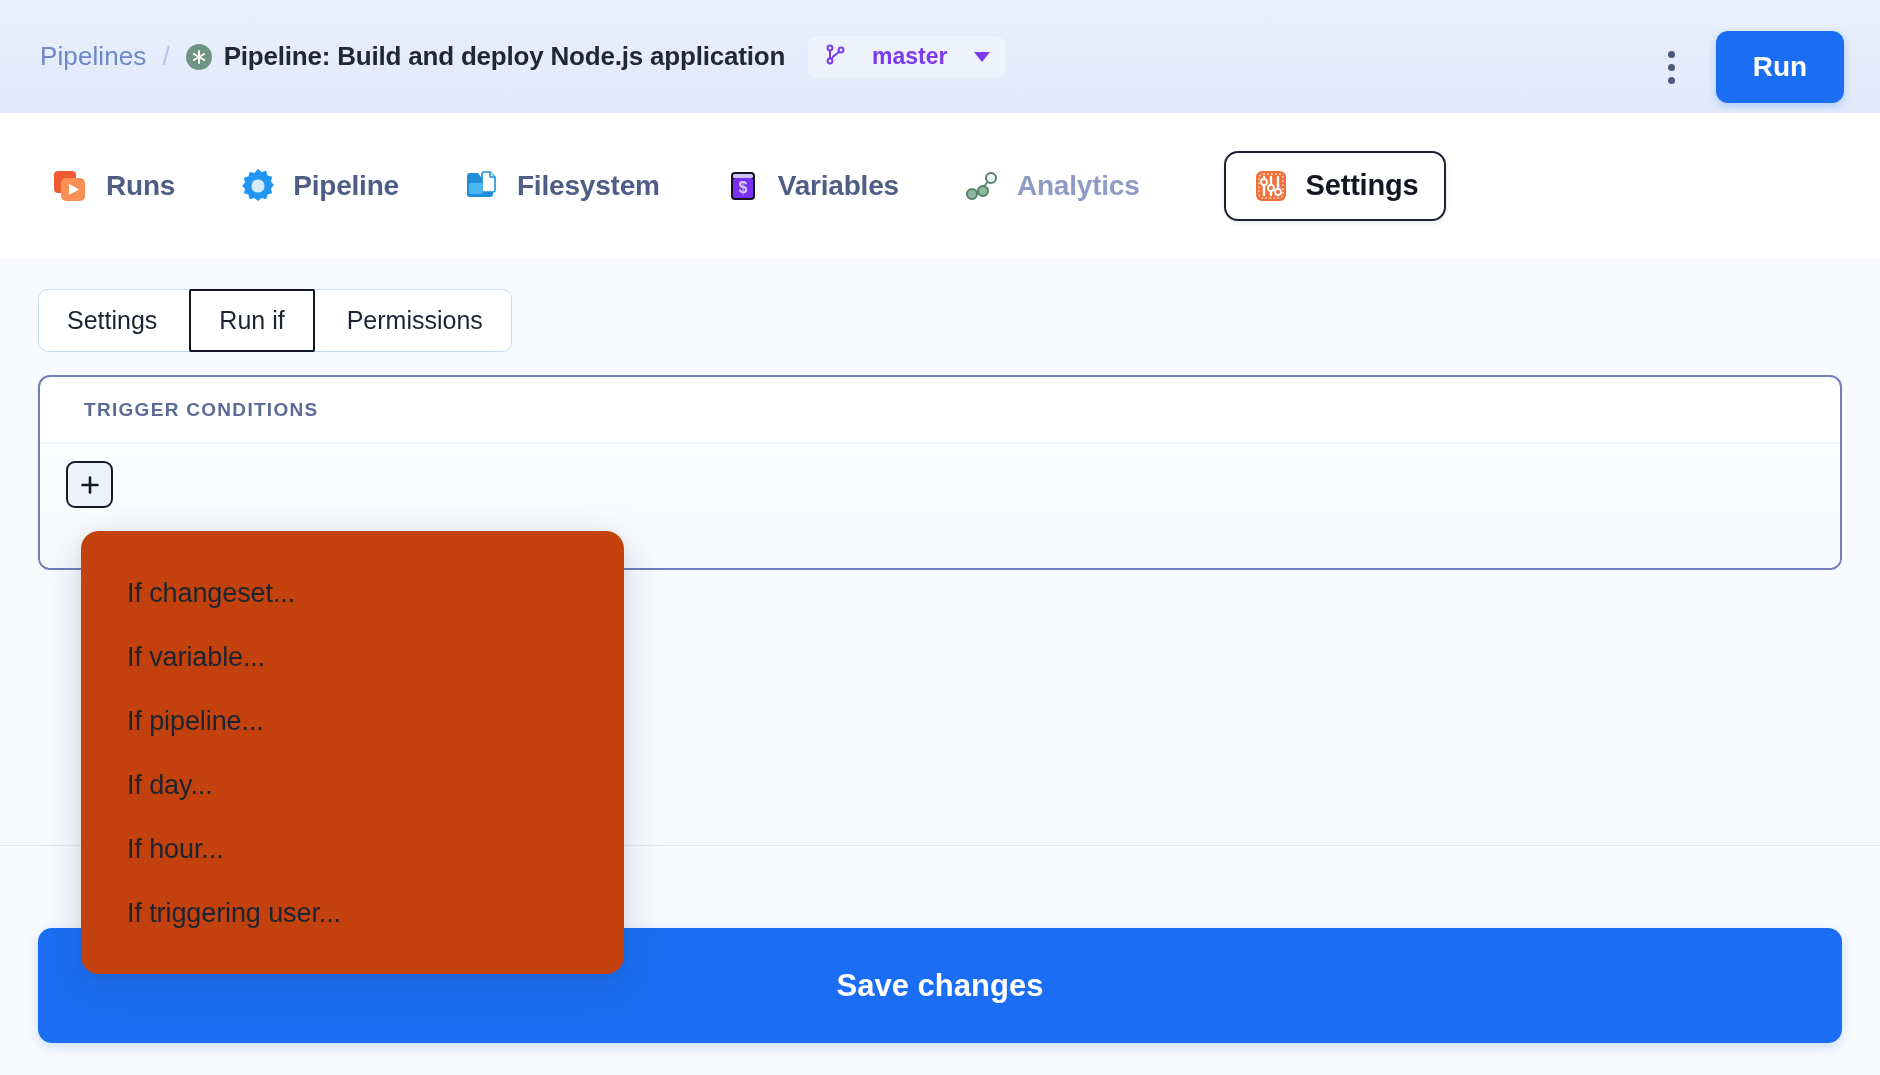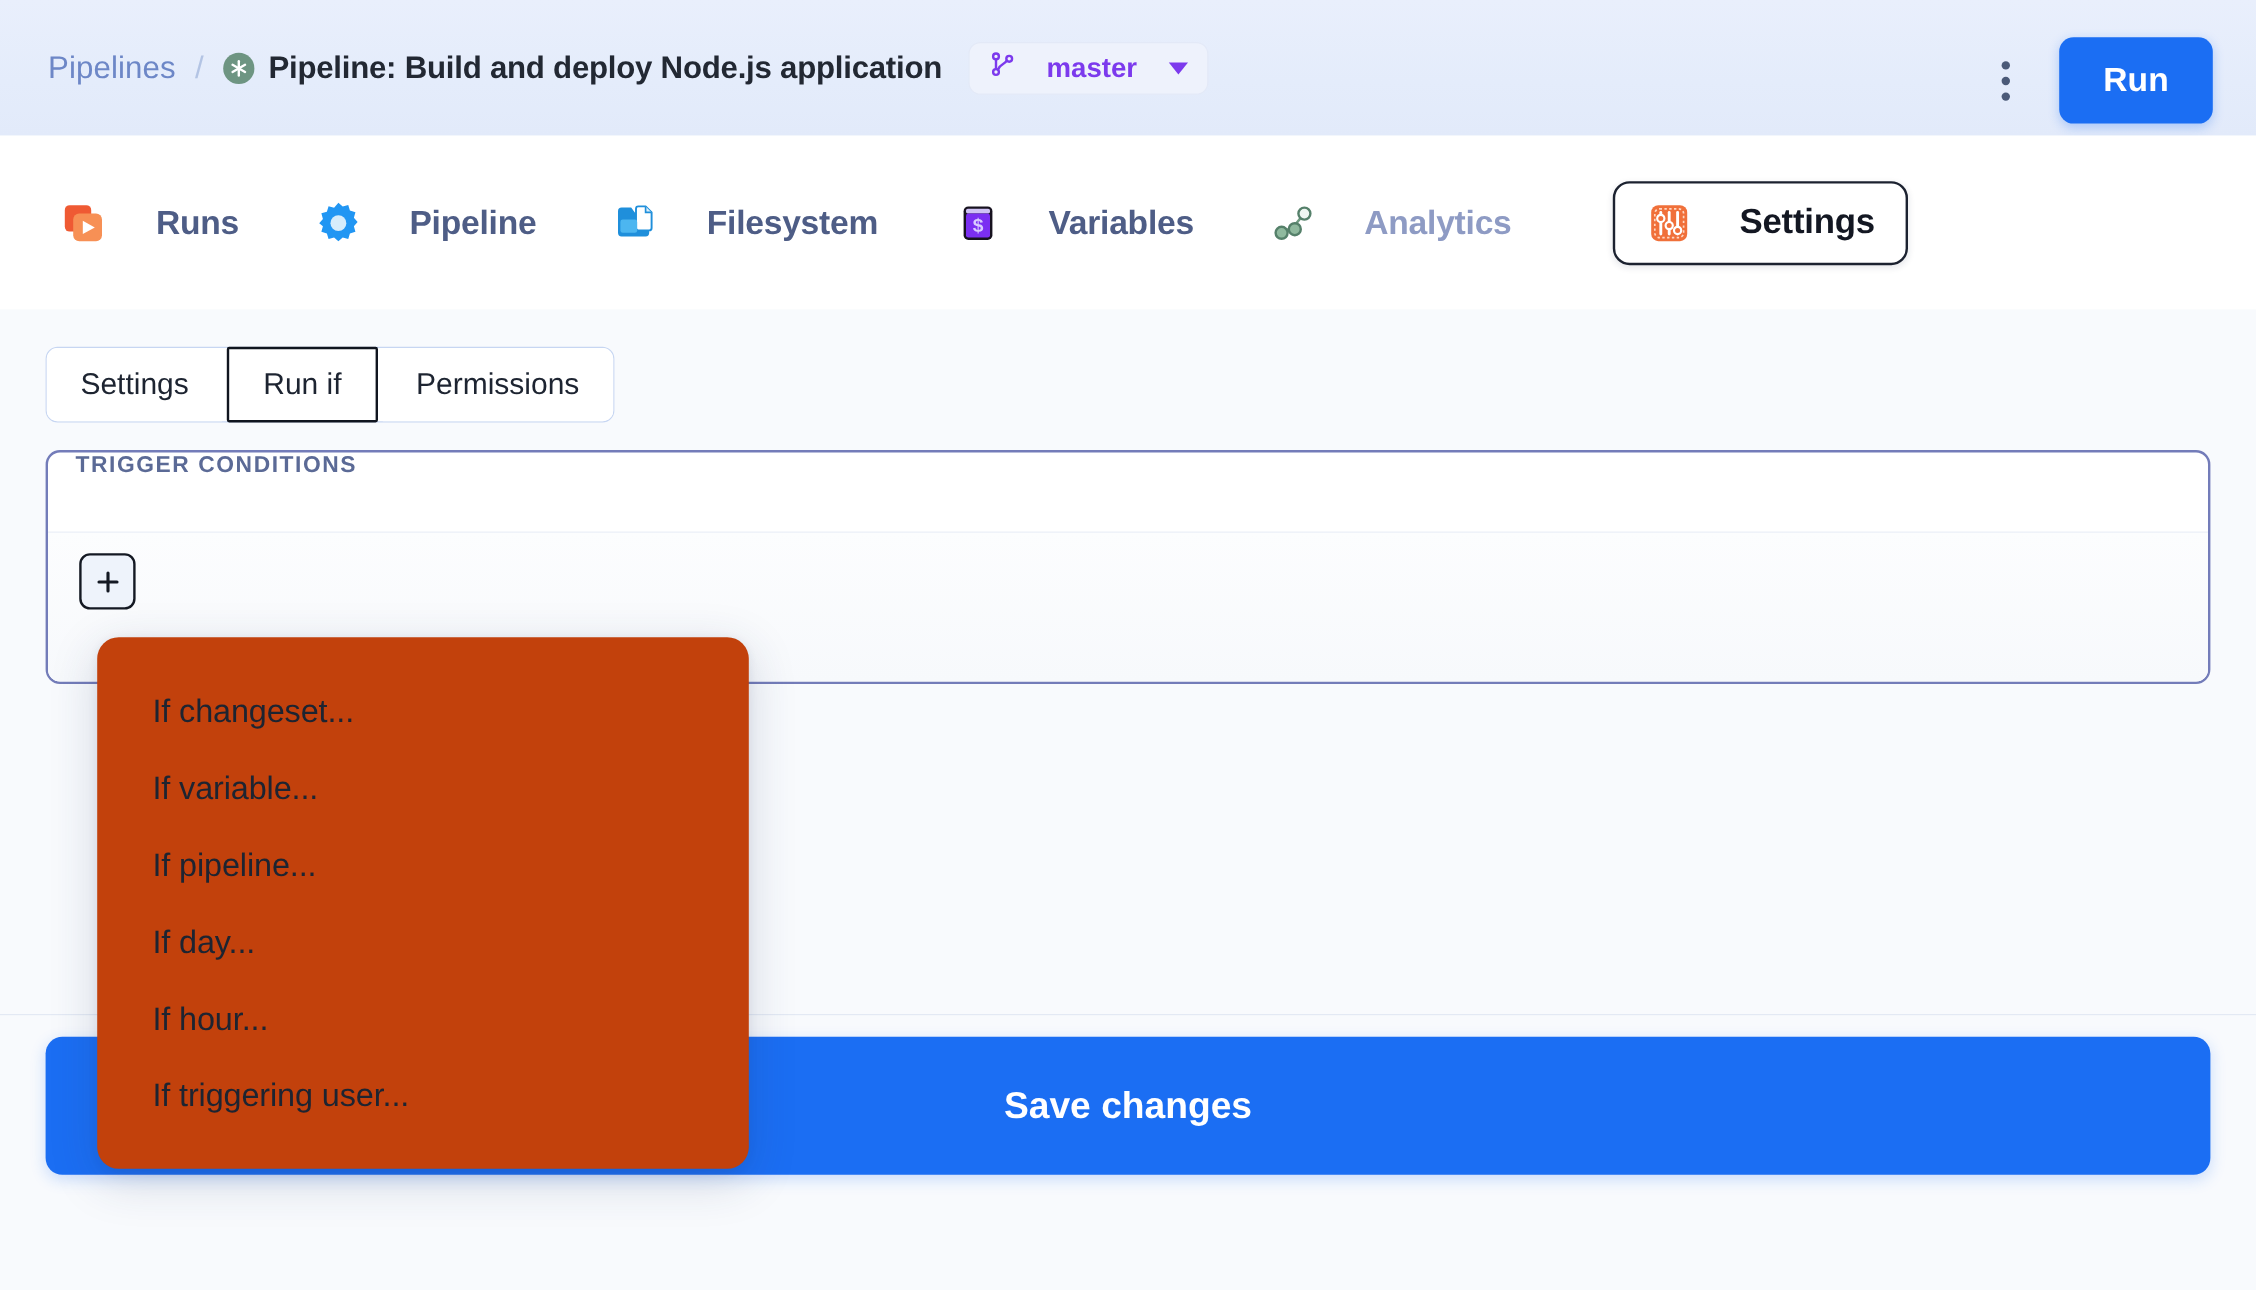--- a/index.html
+++ b/index.html
@@ -135,21 +135,20 @@
     margin-right: 52px;
     cursor: pointer;
     padding: 14px 6px;
   }
   .nav-label {
     font-size: 28px;
     font-weight: bold;
     color: #4e5d86;
     letter-spacing: -.2px;
     white-space: nowrap;
-    margin-left: 24px;
   }
   .nav-tab.muted .nav-label { color: #8e9bc4; }
   .nav-tab.active {
     background: #fff;
     border: 2px solid #1c2230;
     border-radius: 14px;
     padding: 14px 26px;
     margin-left: 26px;
     box-shadow: 0 2px 5px rgba(30,40,70,.10);
   }
@@ -204,22 +203,22 @@
     left: 38px; top: 117px;
     width: 1804px;
     height: 195px;
     background: #fff;
     border: 2px solid #737cb9;
     border-radius: 12px;
   }
   .card-header {
     height: 67px;
     display: flex;
-    align-items: flex-start;
-    padding-left: 23px;
+    align-items: center;
+    padding-left: 44px;
     border-bottom: 1px solid #e6ecf6;
   }
   .card-title {
     font-size: 19px;
     font-weight: bold;
     color: #5b6a96;
     letter-spacing: 1.3px;
   }
   .card-body {
     position: relative;
@@ -268,21 +267,21 @@
   .foot-divider {
     position: absolute;
     left: 0; top: 587px;
     width: 1880px; height: 1px;
     background: #e3e9f4;
   }
 
   
   .save-btn {
     position: absolute;
-    left: 38px; top: 606px;
+    left: 38px; top: 670px;
     width: 1804px; height: 115px;
     background: #1b6ef3;
     border: none;
     border-radius: 14px;
     color: #fff;
     font-size: 31px;
     font-weight: bold;
     font-family: "Liberation Sans", sans-serif;
     cursor: pointer;
     box-shadow: 0 4px 12px rgba(27,110,243,.20);

